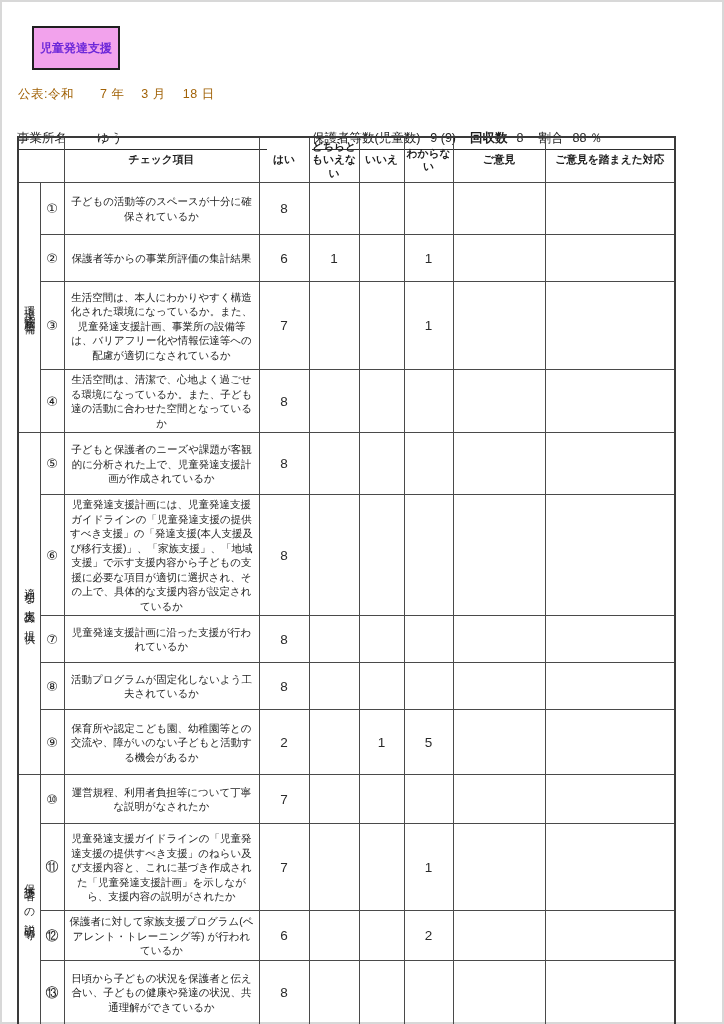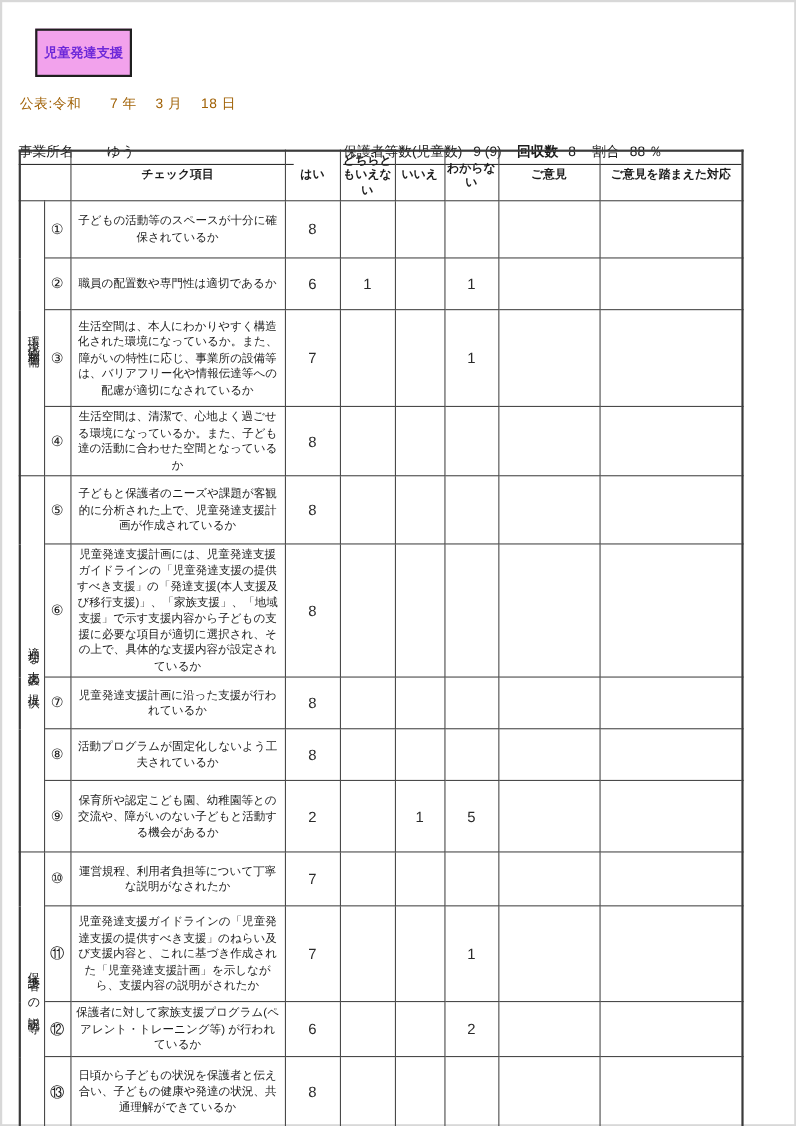--- a/index.html
+++ b/index.html
@@ -131,31 +131,31 @@
         <td class="item">子どもの活動等のスペースが十分に確保されているか</td>
         <td class="cnt">8</td>
         <td class="cnt"></td>
         <td class="cnt"></td>
         <td class="cnt"></td>
         <td class="cmt"></td>
         <td class="cmt"></td>
       </tr>
       <tr style="height:47px">
         <td class="num">②</td>
-        <td class="item">職員の配置数や専門性は適切であるか</td>
+        <td class="item">保護者等からの事業所評価の集計結果</td>
         <td class="cnt">6</td>
         <td class="cnt">1</td>
         <td class="cnt"></td>
         <td class="cnt">1</td>
         <td class="cmt"></td>
         <td class="cmt"></td>
       </tr>
       <tr style="height:88px">
         <td class="num">③</td>
-        <td class="item">生活空間は、本人にわかりやすく構造化された環境になっているか。また、障がいの特性に応じ、事業所の設備等は、バリアフリー化や情報伝達等への配慮が適切になされているか</td>
+        <td class="item">生活空間は、本人にわかりやすく構造化された環境になっているか。また、児童発達支援計画、事業所の設備等は、バリアフリー化や情報伝達等への配慮が適切になされているか</td>
         <td class="cnt">7</td>
         <td class="cnt"></td>
         <td class="cnt"></td>
         <td class="cnt">1</td>
         <td class="cmt"></td>
         <td class="cmt"></td>
       </tr>
       <tr style="height:63px">
         <td class="num">④</td>
         <td class="item">生活空間は、清潔で、心地よく過ごせる環境になっているか。また、子ども達の活動に合わせた空間となっているか</td>

